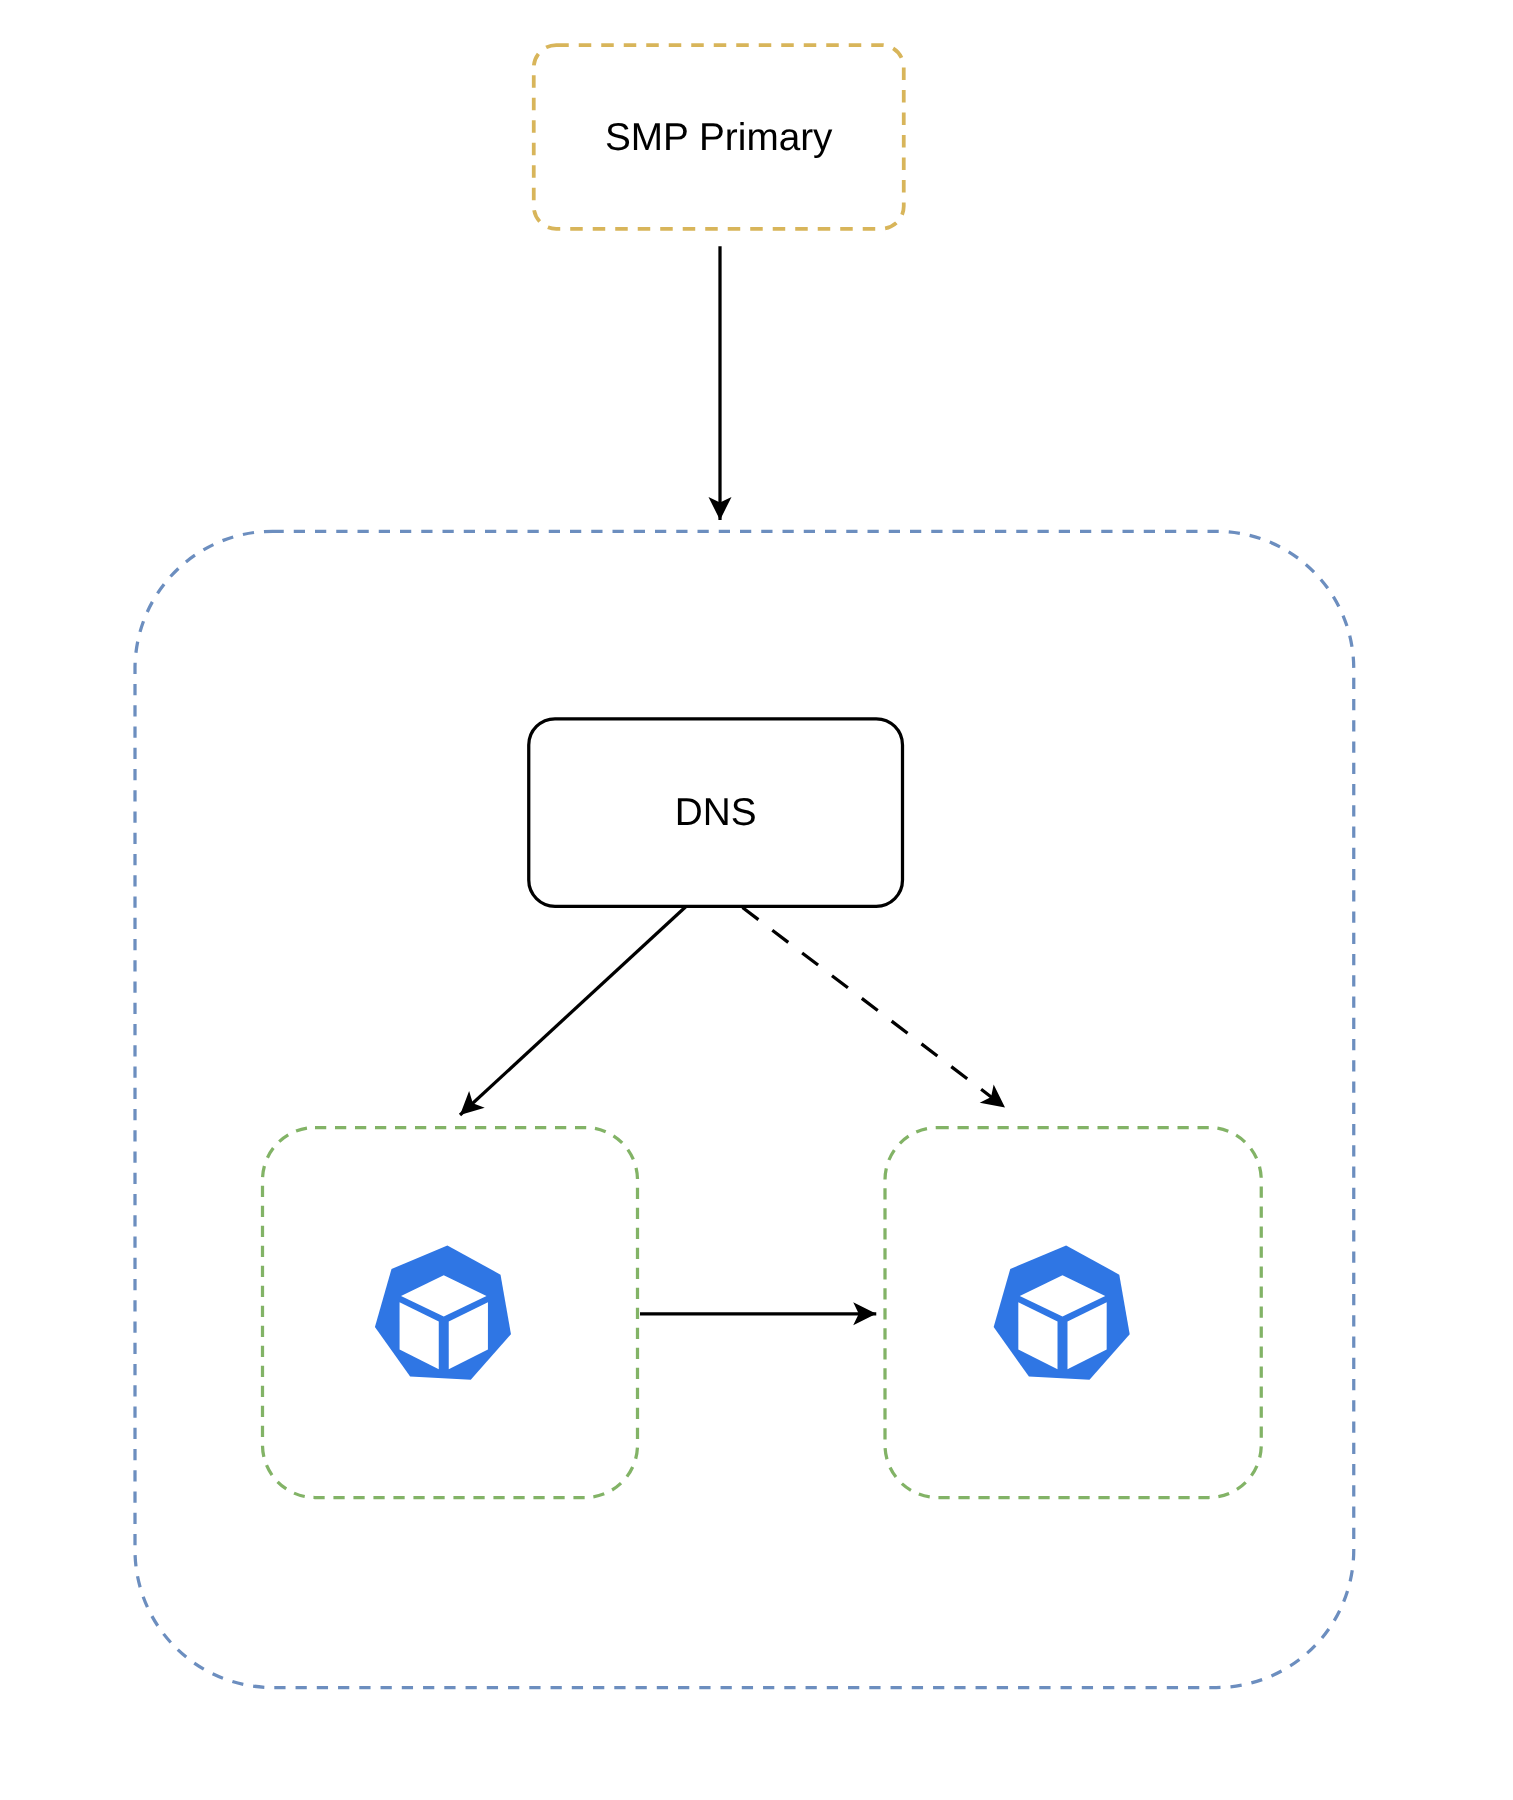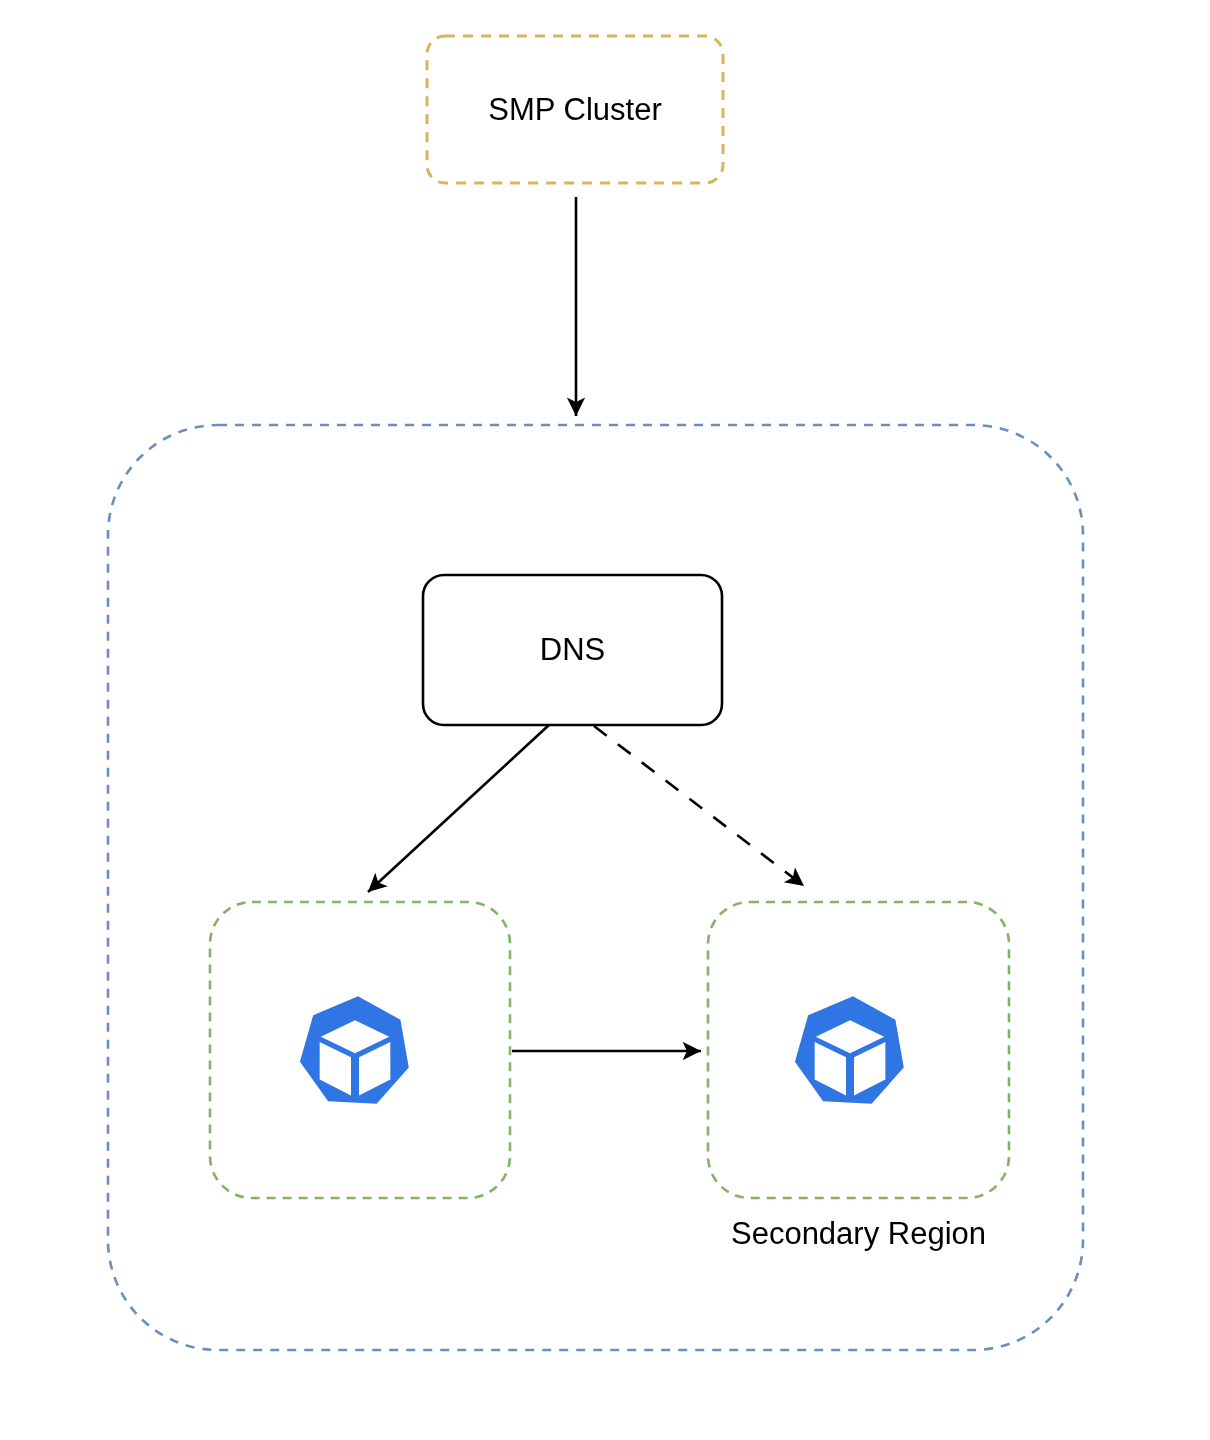--- a/index.html
+++ b/index.html
@@ -66,20 +66,19 @@
     <rect x="423" y="575" width="299" height="150" rx="21" ry="21" fill="#ffffff" stroke-width="2.6" stroke="#000000"></rect>
 
     <rect x="210" y="902" width="300" height="296" rx="42" ry="42" fill="#ffffff" stroke-width="2.6" stroke-dasharray="9 7" stroke="#82b366"></rect>
 
     <rect x="708" y="902" width="301" height="296" rx="42" ry="42" fill="#ffffff" stroke-width="2.6" stroke-dasharray="9 7" stroke="#82b366"></rect>
 
     <use href="#k8s-cube-icon" transform="translate(298,994) scale(1.14)"></use>
     <use href="#k8s-cube-icon" transform="translate(793,994) scale(1.14)"></use>
   </svg>
 
-  <div class="node-label" style="left:427px; top:36px; width:296px; height:147px;">SMP Cluster</div>
+  <div class="node-label" style="left:427px; top:36px; width:296px; height:147px;">SMP Primary</div>
 
   <div class="node-label" style="left:423px; top:575px; width:299px; height:150px;">DNS</div>
 
 
-  <div class="node-label" style="left:708px; top:1212px; width:301px; height:44px;">Secondary Region</div>
 
 </div>
 
 </body></html>

